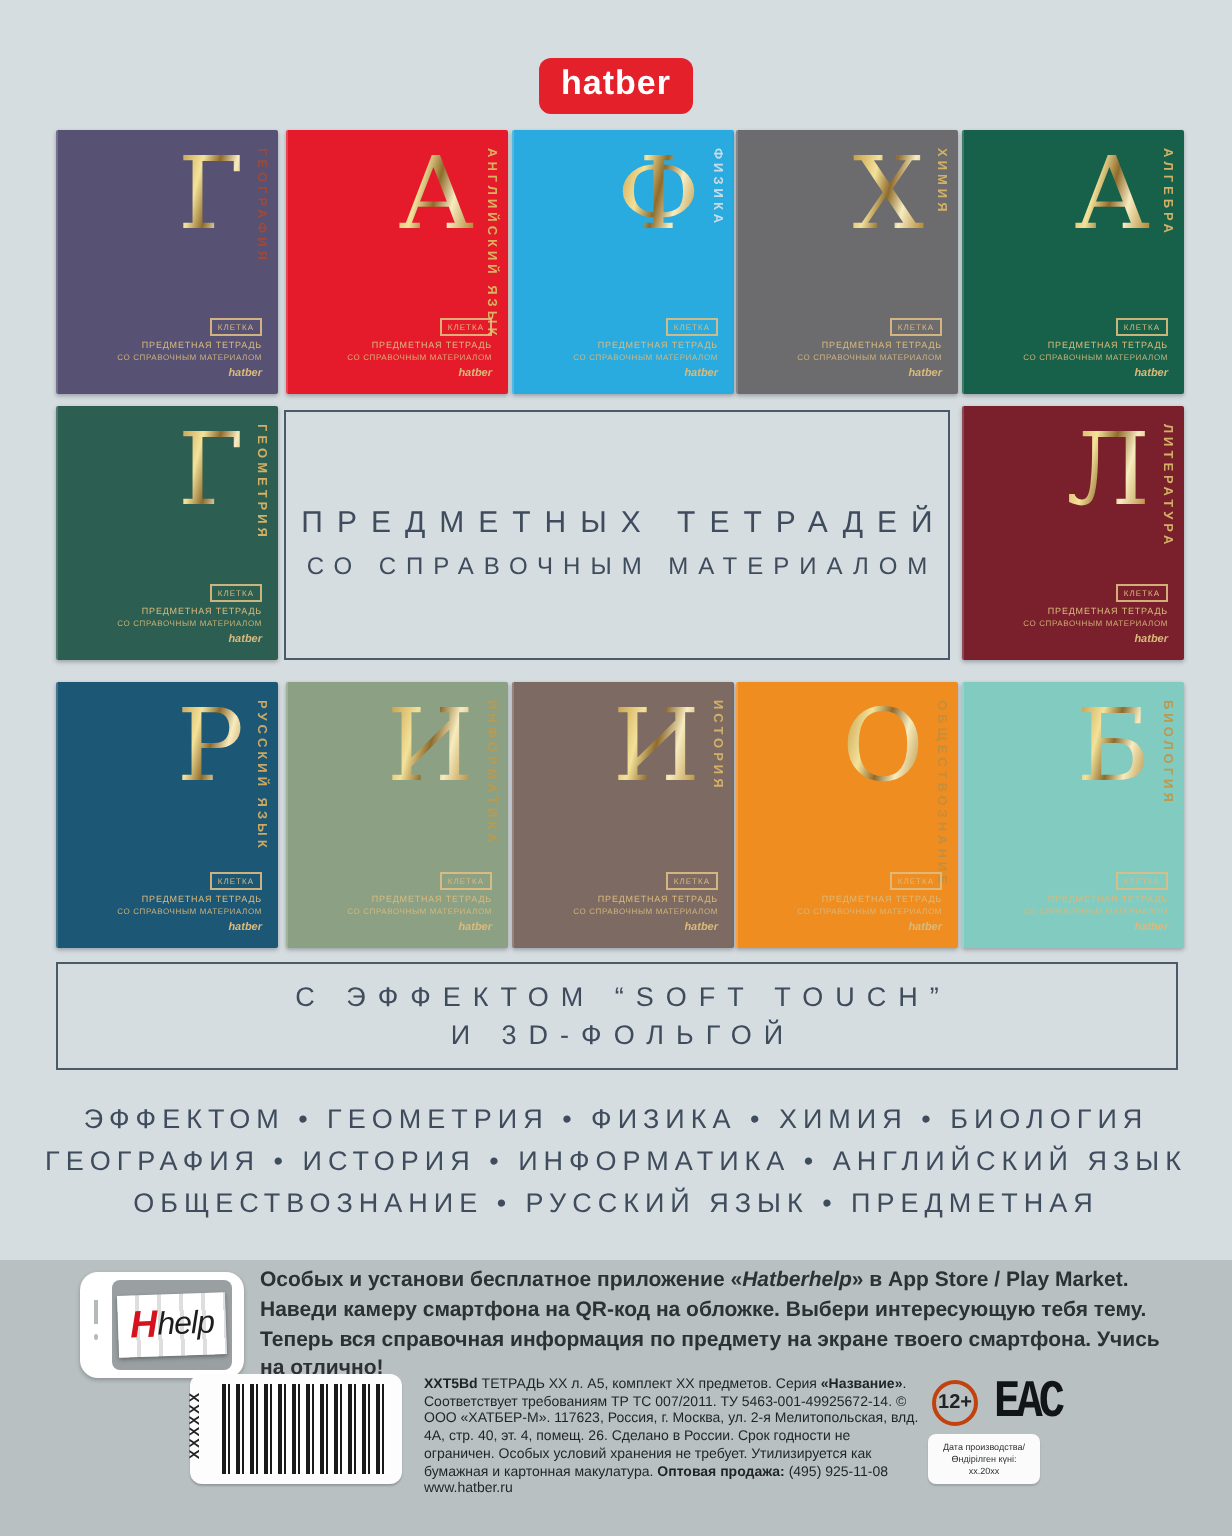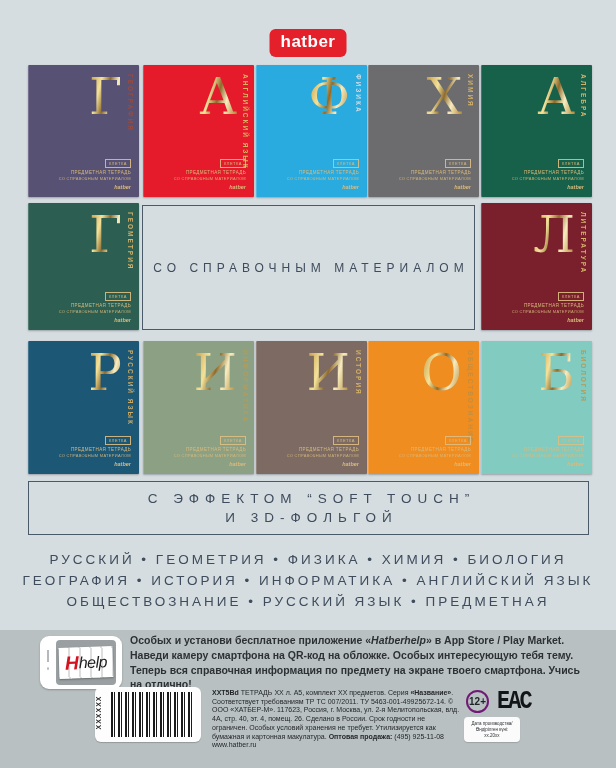--- a/index.html
+++ b/index.html
@@ -112,21 +112,21 @@
   }
   
   .legal{
     position:absolute;left:212px;top:689px;width:250px;
     font-size:7px;line-height:8.7px;color:#1f2325;text-align:left;
   }
   .legal .b{font-weight:bold;}
   
   .age-badge{
     position:absolute;left:466px;top:690px;width:23px;height:23px;border-radius:50%;
-    border:2px solid #701a75;color:#1f2325;font-size:10px;font-weight:bold;
+    border:2px solid #c2410c;color:#1f2325;font-size:10px;font-weight:bold;
     display:flex;align-items:center;justify-content:center;box-sizing:border-box;
   }
   .eac-mark{
     position:absolute;left:497px;top:686px;
     font-family:"Liberation Mono",monospace;
     font-size:23px;font-weight:bold;color:#121517;letter-spacing:-2px;
     transform:scale(.95,1.15);transform-origin:left top;
   }
   .date-box{
     position:absolute;left:464px;top:717px;width:56px;height:25px;
@@ -257,49 +257,50 @@
     <div class="cover-bottom">
       <span class="cover-tag">КЛЕТКА</span>
       <div class="cover-line1">ПРЕДМЕТНАЯ ТЕТРАДЬ</div>
       <div class="cover-line2">СО СПРАВОЧНЫМ МАТЕРИАЛОМ</div>
       <div class="cover-brand">hatber</div>
     </div>
   </div>
   </div>
 
 <div class="center-box">
+  <div class="center-line2">ПРЕДМЕТНЫХ ТЕТРАДЕЙ</div>
   <div class="center-line3">СО СПРАВОЧНЫМ МАТЕРИАЛОМ</div>
 </div>
 
 <div class="banner-box">
   <div class="banner-line">С ЭФФЕКТОМ “SOFT TOUCH”</div>
   <div class="banner-line">И 3D-ФОЛЬГОЙ</div>
 </div>
 
 <div class="subjects">
-  <div>РУССКИЙ • ГЕОМЕТРИЯ • ФИЗИКА • ХИМИЯ • БИОЛОГИЯ</div>
+  <div>ЭФФЕКТОМ • ГЕОМЕТРИЯ • ФИЗИКА • ХИМИЯ • БИОЛОГИЯ</div>
   <div>ГЕОГРАФИЯ • ИСТОРИЯ • ИНФОРМАТИКА • АНГЛИЙСКИЙ ЯЗЫК</div>
   <div>ОБЩЕСТВОЗНАНИЕ • РУССКИЙ ЯЗЫК • ПРЕДМЕТНАЯ</div>
 </div>
 
 <div class="gray-band"></div>
 
 <div class="phone">
   <div class="phone-speaker"></div>
   <div class="phone-dot"></div>
   <div class="phone-screen">
     <div class="booklet">
       <span class="h">H</span>
         <span class="help">help</span>
     </div>
   </div>
 </div>
 
 <div class="app-text">
-  <span>Особых и установи бесплатное приложение «</span><span class="brand">Hatberhelp</span><span>» в App Store / Play Market. Наведи камеру смартфона на QR-код на обложке. Особых интересующую тебя тему. Теперь вся справочная информация по предмету на экране твоего смартфона. Учись на отлично!</span>
+  <span>Особых и установи бесплатное приложение «</span><span class="brand">Hatberhelp</span><span>» в App Store / Play Market. Наведи камеру смартфона на QR-код на обложке. Выбери интересующую тебя тему. Теперь вся справочная информация по предмету на экране твоего смартфона. Учись на отлично!</span>
 </div>
 
 <div class="barcode-box">
   <div class="barcode-label">XXXXXX</div>
   <div class="barcode-stripes"></div>
 </div>
 
 <div class="legal">
   <span class="b">ХХТ5Вd</span><span> ТЕТРАДЬ ХХ л. А5, комплект ХХ предметов. Серия </span><span class="b">«Название»</span><span>. Соответствует требованиям ТР ТС 007/2011. ТУ 5463-001-49925672-14. © ООО «ХАТБЕР-М». 117623, Россия, г. Москва, ул. 2-я Мелитопольская, влд. 4А, стр. 40, эт. 4, помещ. 26. Сделано в России. Срок годности не ограничен. Особых условий хранения не требует. Утилизируется как бумажная и картонная макулатура. </span><span class="b">Оптовая продажа:</span><span> (495) 925-11-08 www.hatber.ru</span>
 </div>

